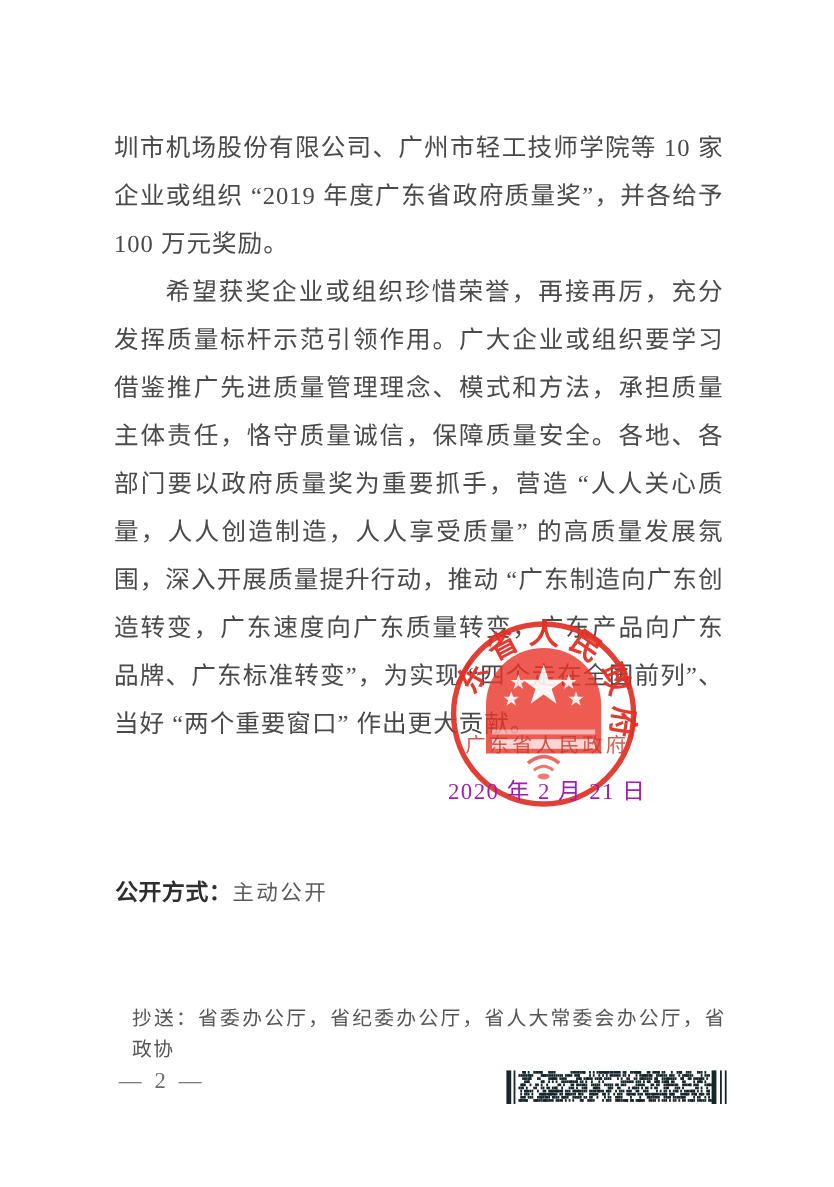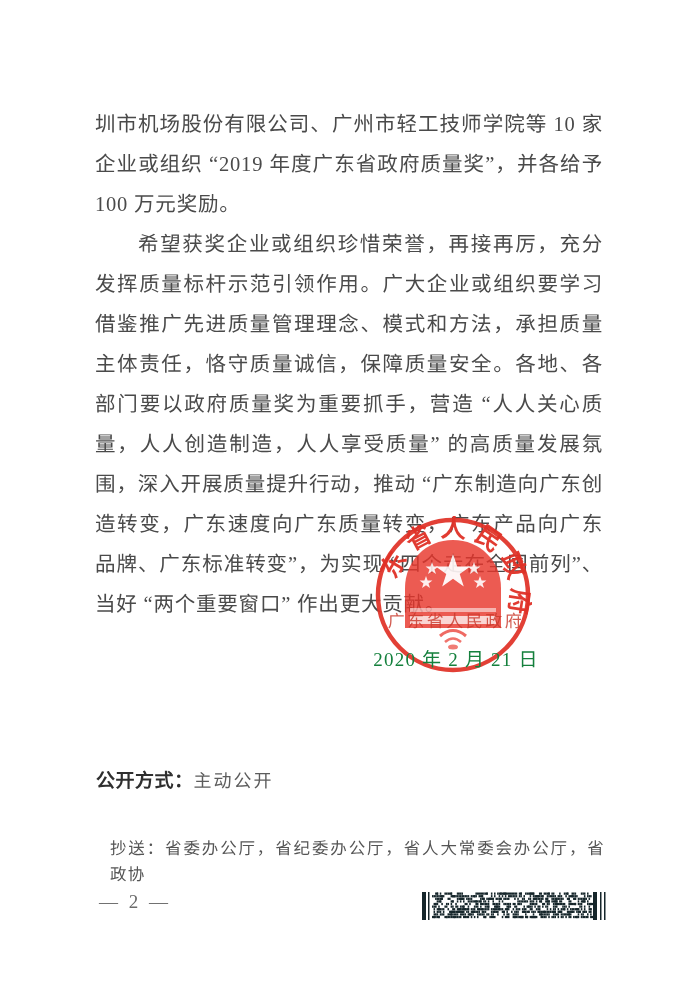--- a/index.html
+++ b/index.html
@@ -67,29 +67,29 @@
 
   .seal-date {
     position: absolute;
     left: 366px;
     top: 644px;
     width: 180px;
     text-align: center;
     font-family: "Liberation Serif", "DejaVu Serif", serif;
     font-size: 19px;
     letter-spacing: 1.2px;
-    color: #15803d;
+    color: #a21caf;
     white-space: nowrap;
   }
 
   
   .disclosure {
     position: absolute;
     left: 96px;
-    top: 765px;
+    top: 728px;
     white-space: nowrap;
   }
   .disclosure-label {
     font-family: "Liberation Sans", "DejaVu Sans", sans-serif;
     font-size: 19px;
     font-weight: 700;
     color: #2e2e2e;
     letter-spacing: 0.5px;
   }
   .disclosure-value {

